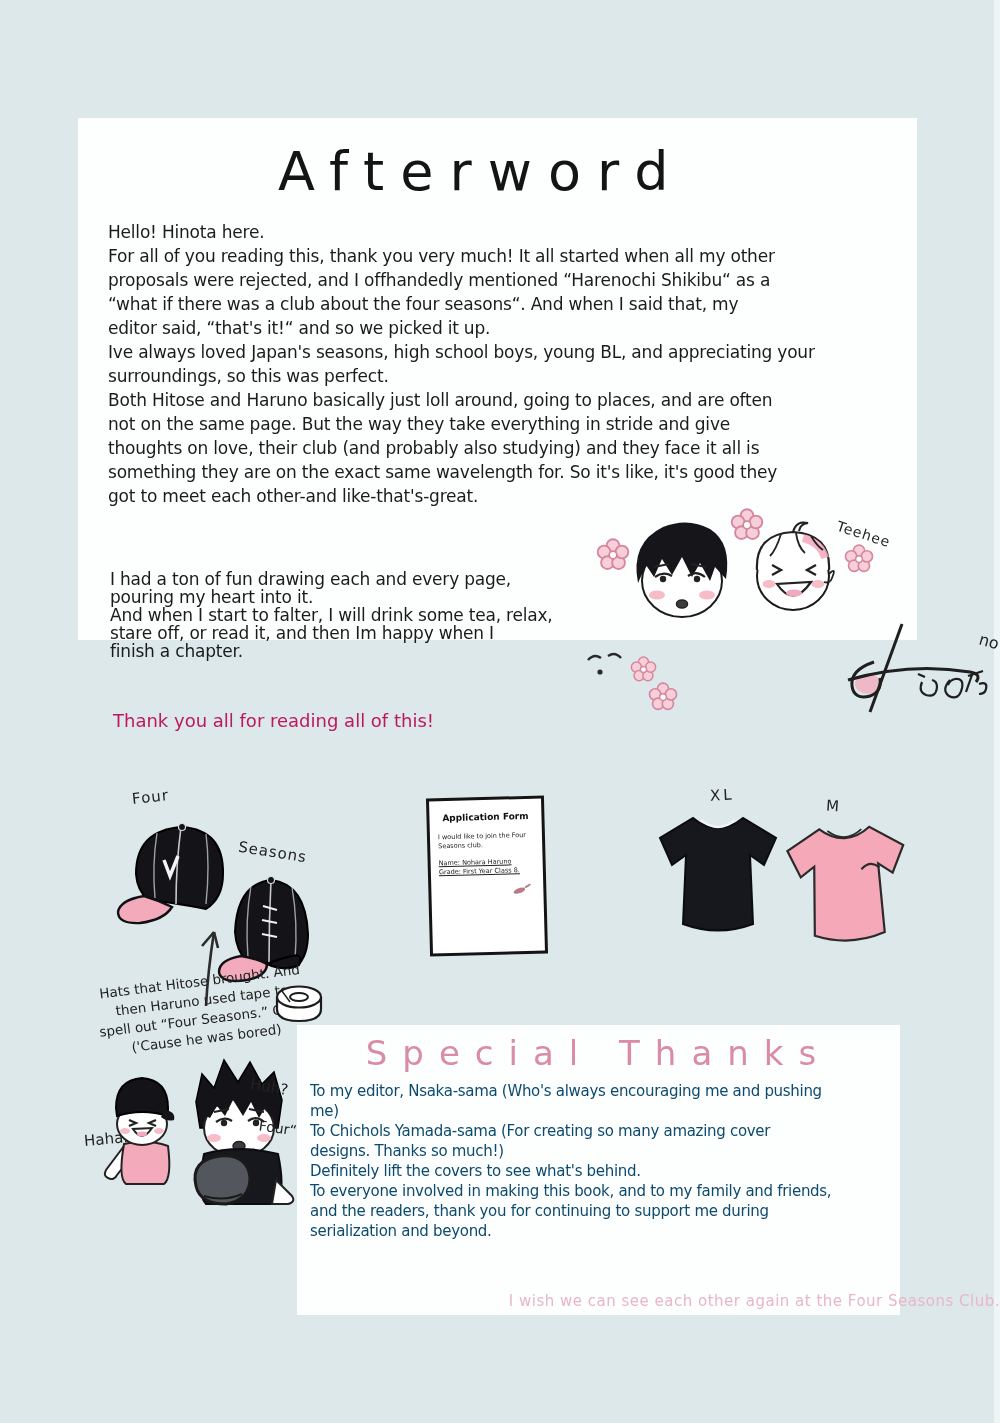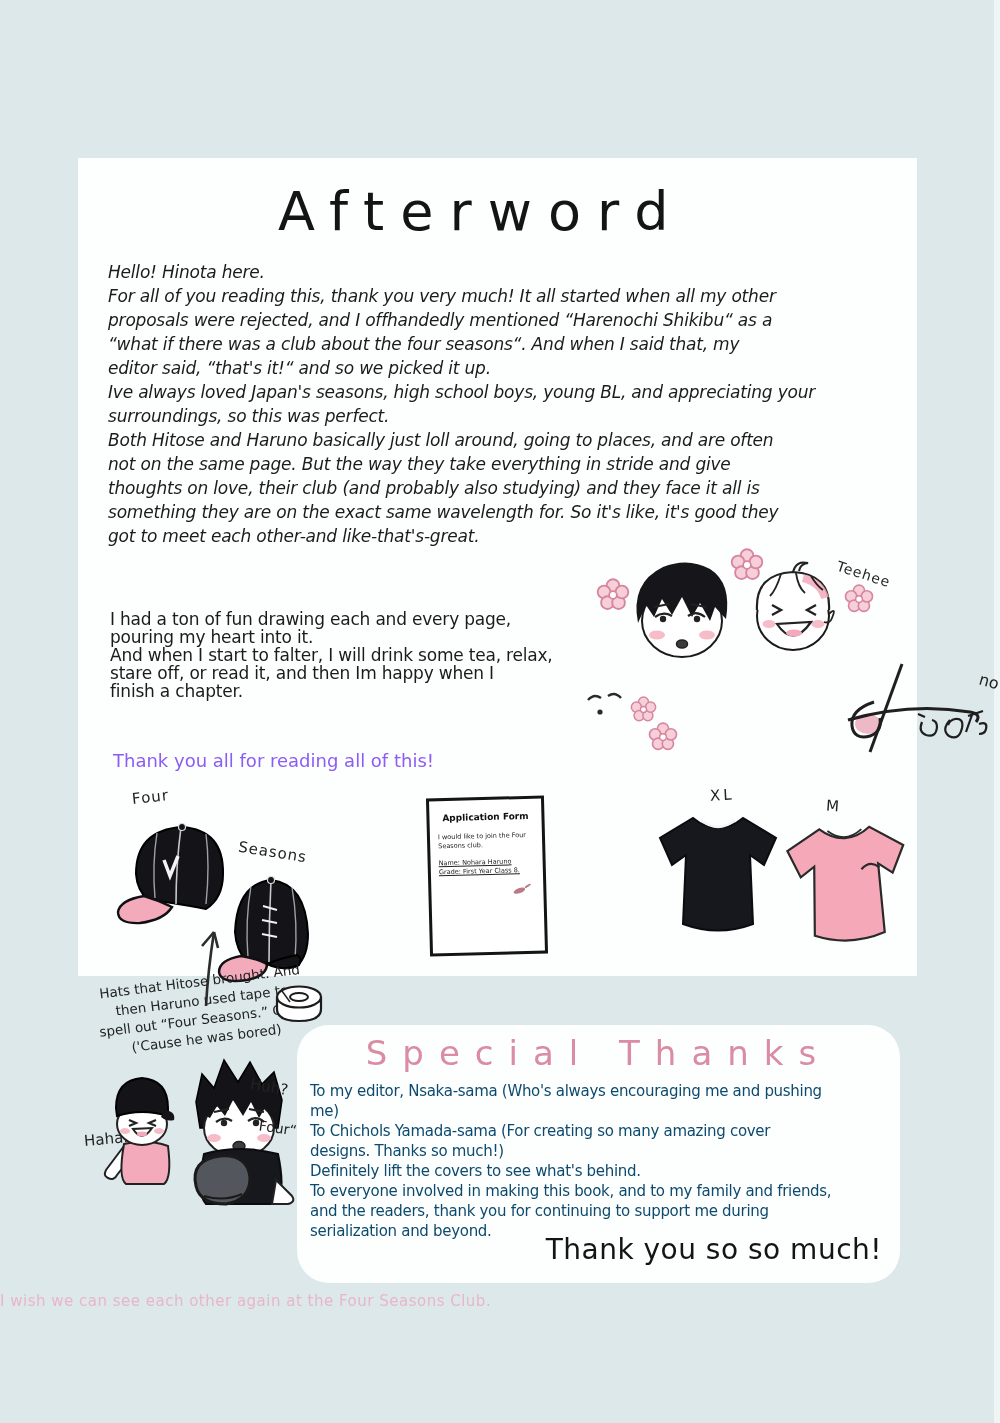--- a/index.html
+++ b/index.html
@@ -1,33 +1,33 @@
 <!DOCTYPE html>
 <html><head>
 <meta charset="utf-8">
 <style>
   html,body{margin:0;padding:0;}
   body{font-family:"DejaVu Sans",sans-serif;}
   #page{position:relative;width:1000px;height:1423px;background:#dce8ea;overflow:hidden;}
   #page .edge-strip{position:absolute;right:0;top:0;width:6px;height:100%;background:#edf5f5;}
 
   .panel{position:absolute;background:#fdfefe;}
-  #afterword-box{left:78px;top:118px;width:839px;height:818px;margin-top:40px;}
-  #thanks-box{left:297px;top:1025px;width:603px;height:258px;border-radius:32px;}
+  #afterword-box{left:78px;top:118px;width:839px;height:522px;}
+  #thanks-box{left:297px;top:1025px;width:603px;height:290px;}
 
   .prelines{white-space:pre-line;}
 
   
   .aw-title{position:absolute;top:22px;left:50%;transform:translateX(-54%);
     font-size:54px;letter-spacing:16px;color:#141414;font-weight:400;}
   .aw-body{position:absolute;left:30px;top:102px;width:800px;
-    font-size:17px;line-height:24px;letter-spacing:-0.2px;color:#1b1b1b;font-style:italic;}
+    font-size:17px;line-height:24px;letter-spacing:-0.2px;color:#1b1b1b;}
   .aw-fun{position:absolute;left:32px;top:452px;width:600px;
     font-size:17px;line-height:18px;letter-spacing:-0.2px;color:#1b1b1b;}
-  .aw-closing{position:absolute;left:35px;top:592px;font-size:18px;color:#8b5cf6;}
+  .aw-closing{position:absolute;left:35px;top:592px;font-size:18px;color:#be185d;}
   .teehee{position:absolute;left:758px;top:408px;font-size:14px;color:#222;transform:rotate(18deg);letter-spacing:1px;}
   .sig-no-wrap{position:absolute;left:752px;top:500px;width:175px;height:100px;}
 
   .chibi1{position:absolute;left:540px;top:395px;width:127px;height:112px;}
   .chibi2{position:absolute;left:663px;top:400px;width:106px;height:106px;}
   .flower{position:absolute;}
   .f1{left:518px;top:420px;width:34px;height:34px;}
   .f2{left:652px;top:390px;width:34px;height:34px;}
   .f3{left:766px;top:426px;width:30px;height:30px;}
   .f4{left:552px;top:538px;width:27px;height:27px;}
@@ -68,21 +68,21 @@
   .lbl-fourq{left:252px;top:1120px;font-size:14px;transform:rotate(8deg);}
 
   
   .st-title{position:absolute;top:8px;left:50%;transform:translateX(-50%);
     font-size:34px;letter-spacing:15px;color:#d98ca4;white-space:nowrap;}
   .st-body{position:absolute;left:13px;top:56px;width:582px;
     font-size:15px;line-height:20px;letter-spacing:-0.3px;color:#0c4a6e;}
   .st-big{position:absolute;right:16px;top:1236px;font-size:28px;color:#141414;letter-spacing:0.5px;}
   .st-big{position:absolute;}
 
-  .footer-line{position:absolute;left:0;top:1292px;width:100%;text-align:left;
+  .footer-line{position:absolute;left:0;top:1292px;width:100%;text-align:right;
     font-size:15px;color:#e9b6c9;letter-spacing:0.5px;}
 
   svg{display:block;}
 </style>
 </head>
 <body>
 
 <div id="page">
   <div class="edge-strip"></div>
 
@@ -281,17 +281,16 @@
   <div id="thanks-box" class="panel">
     <div class="st-title">Special Thanks</div>
     <div class="st-body prelines">To my editor, Nsaka-sama (Who's always encouraging me and pushing
 me)
 To Chichols Yamada-sama (For creating so many amazing cover
 designs. Thanks so much!)
 Definitely lift the covers to see what's behind.
 To everyone involved in making this book, and to my family and friends,
 and the readers, thank you for continuing to support me during
 serialization and beyond.</div>
-    <div class="st-big" style="position:absolute;right:18px;top:208px;font-size:28px;color:#141414;">Thank you so so much!</div>
   </div>
 
   <div class="footer-line">I wish we can see each other again at the Four Seasons Club.</div>
 </div>
 
 </body></html>

